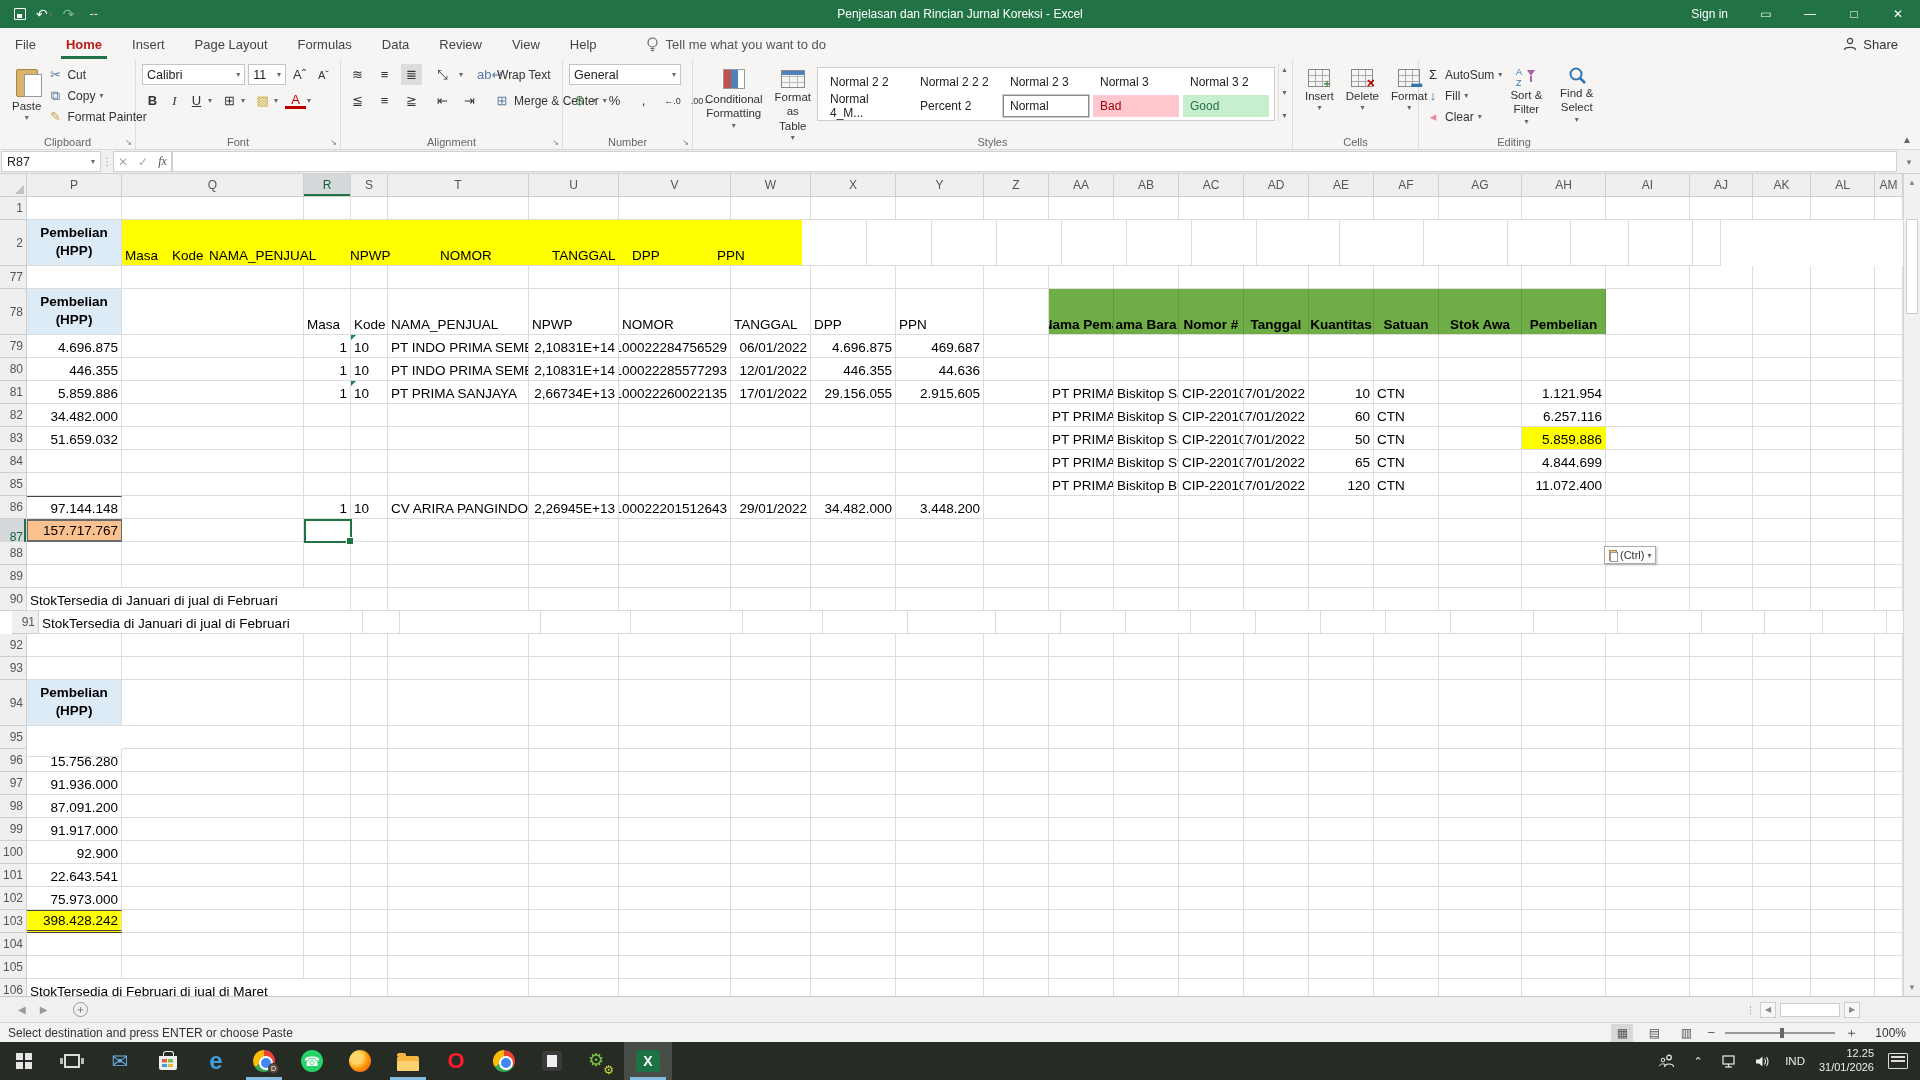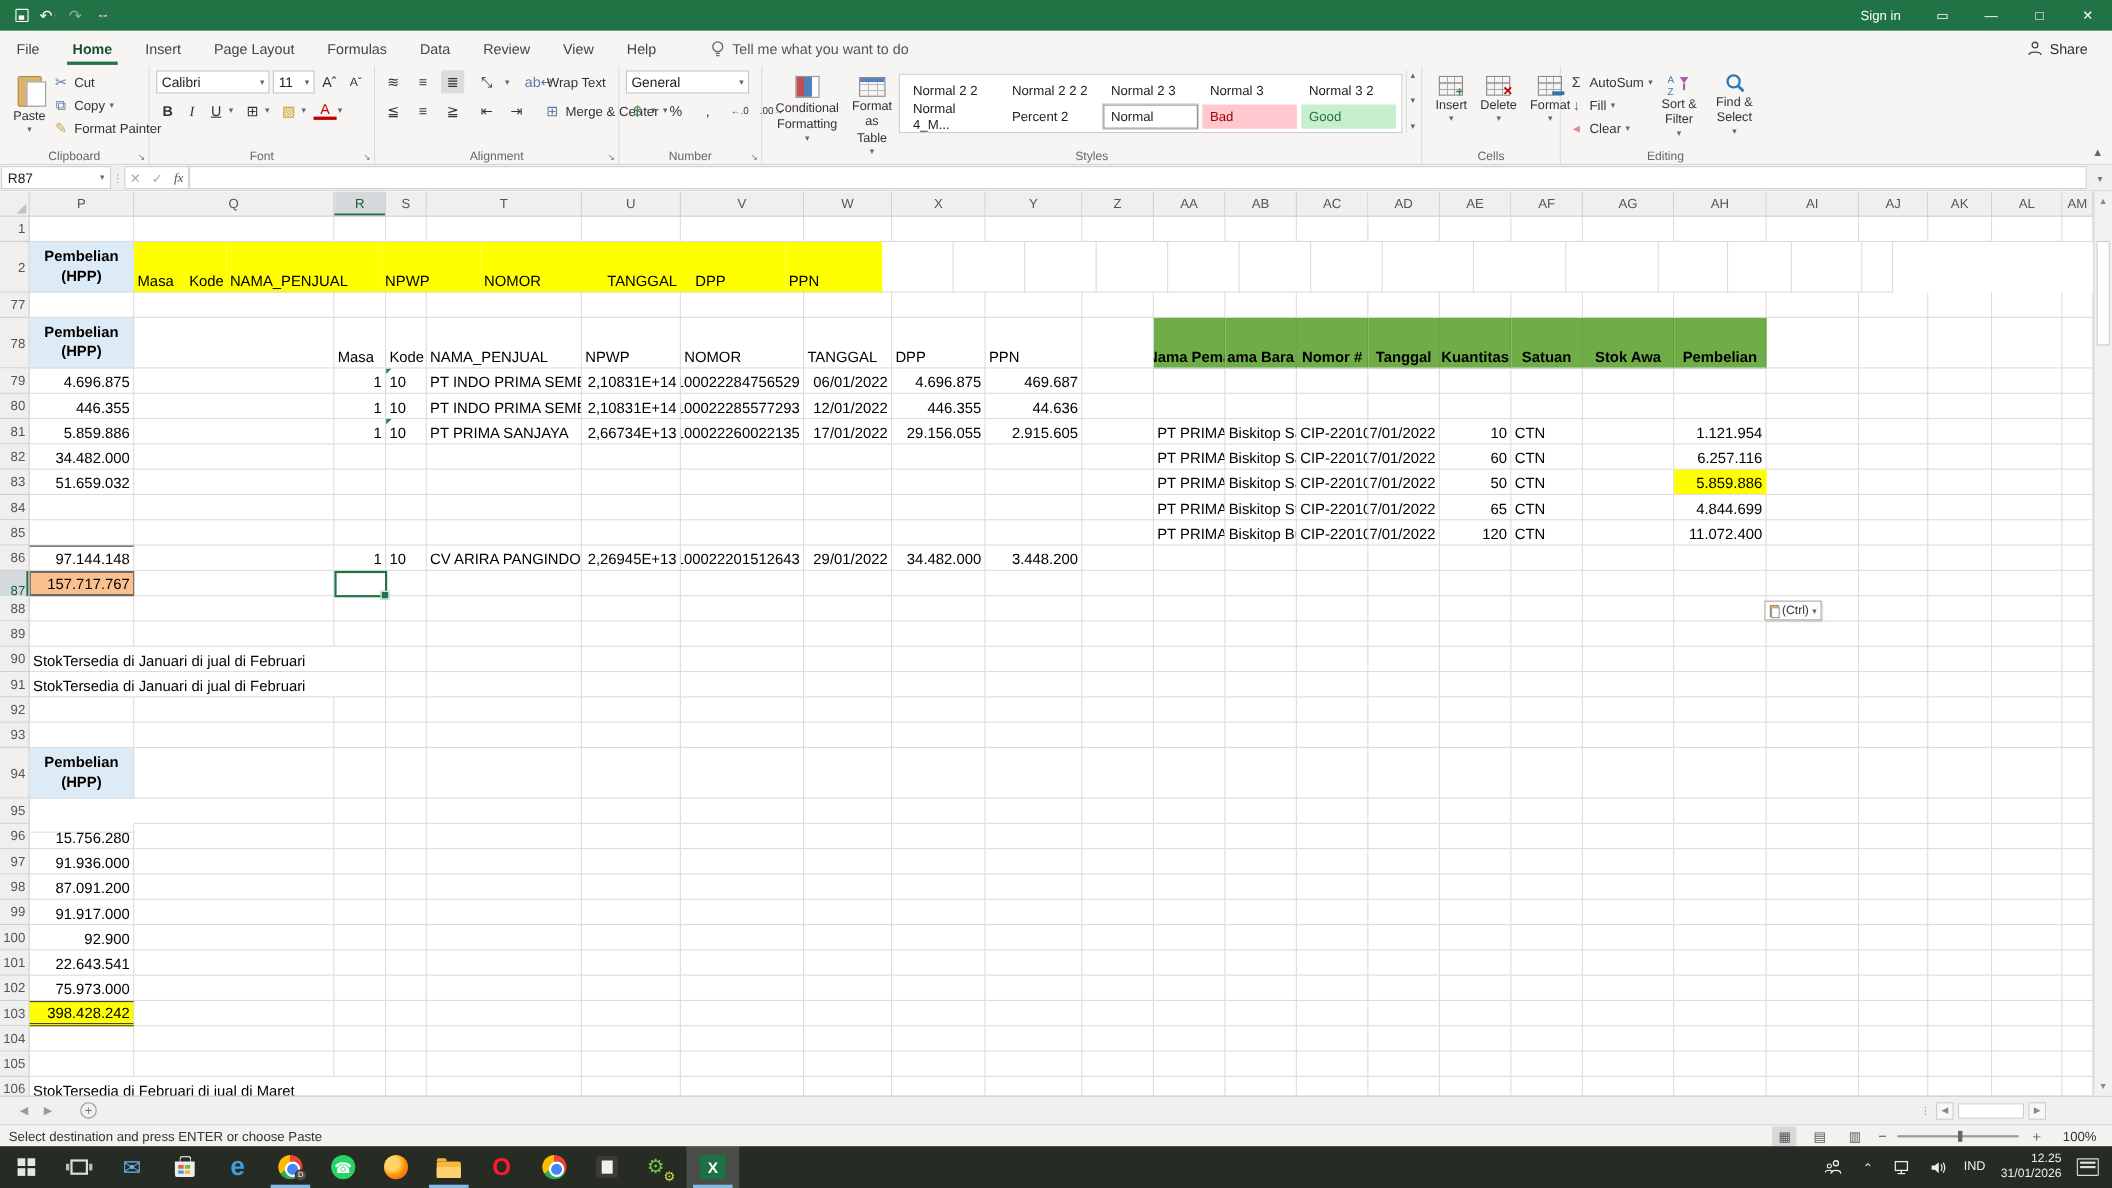--- a/index.html
+++ b/index.html
@@ -13,21 +13,21 @@
 .qat .caret{font-size:8px;opacity:.8}
 .floppy{width:12px;height:12px;border:1.5px solid #fff;border-radius:1px;position:relative}
 .floppy:after{content:"";position:absolute;left:2px;bottom:1px;width:5px;height:4px;background:#fff}
 .win-title{position:absolute;left:0;right:0;text-align:center;pointer-events:none}
 .tb-right{margin-left:auto;display:flex;align-items:center;height:100%}
 .signin{padding:0 16px;font-size:12px}
 .winbtn{width:44px;height:28px;display:flex;align-items:center;justify-content:center;font-size:12px}
 
 .menubar{position:absolute;top:28px;left:0;width:1920px;height:32px;background:#f6f5f3;display:flex;align-items:center;font-size:13px;color:#444}
 .mtab{padding:7px 15px;position:relative}
-.mtab.active{color:#14532d;font-weight:700}
+.mtab.active{color:#b91c1c;font-weight:700}
 .mtab.active:after{content:"";position:absolute;left:10px;right:10px;bottom:0;height:3px;background:#217346}
 .tellme{display:flex;align-items:center;gap:7px;margin-left:34px;color:#555}
 .share{margin-left:auto;margin-right:22px;display:flex;align-items:center;gap:6px;color:#333}
 
 .ribbon{position:absolute;top:60px;left:0;width:1920px;height:90px;background:#f6f5f3;border-bottom:1px solid #d8d8d8;display:flex}
 .rgroup{position:relative;height:100%;border-right:1px solid #ddd;padding:4px 6px 16px 6px}
 .glabel{position:absolute;bottom:1px;left:0;right:0;text-align:center;font-size:11px;color:#666}
 .launcher{position:absolute;bottom:2px;right:3px;font-size:8px;color:#777}
 .bigbtn{display:flex;flex-direction:column;align-items:center;justify-content:flex-start;font-size:11.5px;color:#333;padding:2px 6px;text-align:center;line-height:1.25}
 .smallrow{display:flex;align-items:center;gap:4px;font-size:12px;color:#333;height:21px;white-space:nowrap}
@@ -159,20 +159,21 @@
 
   <div class="titlebar">
     <div class="qat">
       <span class="qbtn">
           <span class="floppy"></span>
         </span>
       <span class="qbtn">↶<span class="caret">▾</span></span>
       <span class="qbtn dim">↷<span class="caret">▾</span></span>
       <span class="qbtn">−<span class="caret" style="margin-left:-7px">▾</span></span>
     </div>
+    <div class="win-title">Penjelasan dan Rincian Jurnal Koreksi  -  Excel</div>
     <div class="tb-right">
       <span class="signin">Sign in</span>
       <span class="winbtn">▭</span>
       <span class="winbtn">—</span>
       <span class="winbtn">□</span>
       <span class="winbtn">✕</span>
     </div>
   </div>
 
   <div class="menubar">
@@ -879,21 +880,21 @@
           <div class="g-cell" style="width: 65px;"></div>
           <div class="g-cell" style="width: 83px;"></div>
           <div class="g-cell" style="width: 84px;"></div>
           <div class="g-cell" style="width: 84px;"></div>
           <div class="g-cell" style="width: 63px;"></div>
           <div class="g-cell" style="width: 58px;"></div>
           <div class="g-cell" style="width: 64px;"></div>
           <div class="g-cell" style="width: 28px;"></div>
         </div>
         <div class="g-row" style="height: 23px;">
-          <div class="g-rh" style="height: 23px;">91</div>
+          <div class="g-rh" style="height: 23px; margin-left: 12px;">91</div>
           <div class="g-cell ovf" style="width: 324px;">StokTersedia di Januari di jual di Februari</div>
           <div class="g-cell" style="width: 37px;"></div>
           <div class="g-cell" style="width: 141px;"></div>
           <div class="g-cell" style="width: 90px;"></div>
           <div class="g-cell" style="width: 112px;"></div>
           <div class="g-cell" style="width: 80px;"></div>
           <div class="g-cell" style="width: 85px;"></div>
           <div class="g-cell" style="width: 88px;"></div>
           <div class="g-cell" style="width: 65px;"></div>
           <div class="g-cell" style="width: 65px;"></div>

